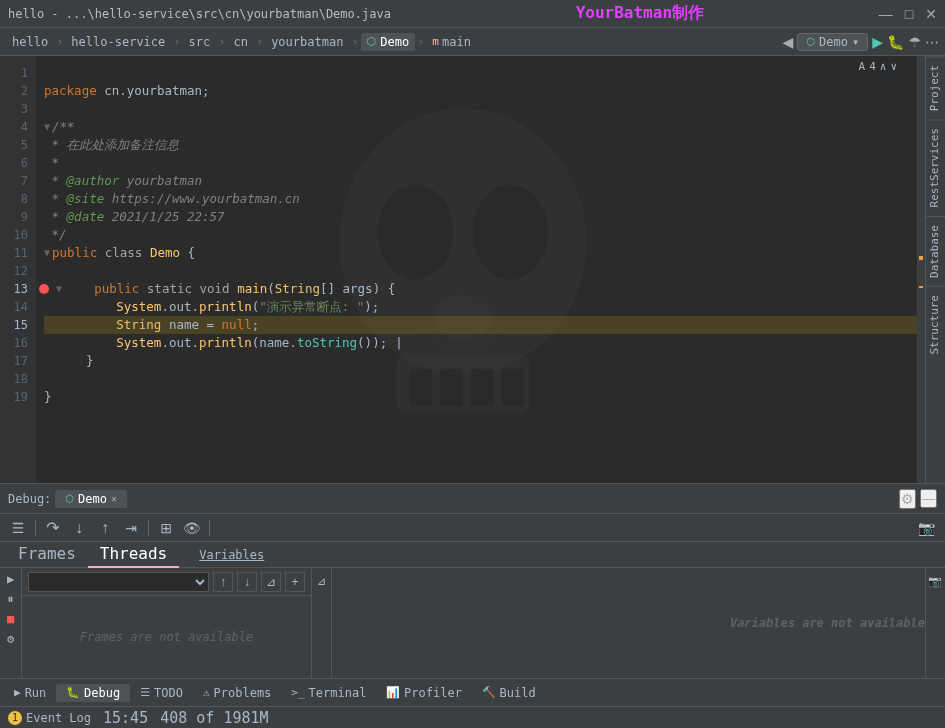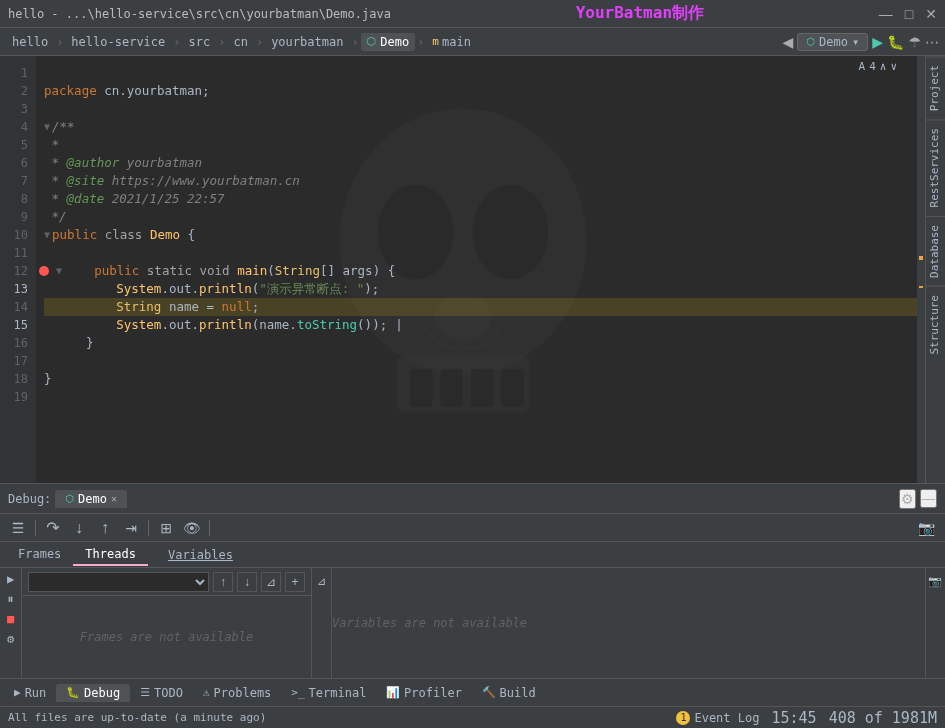--- a/index.html
+++ b/index.html
@@ -336,21 +336,21 @@
       display: flex;
       align-items: center;
       padding: 0 6px;
       border-bottom: 1px solid #555;
       gap: 0;
       background: #3c3f41;
       flex-shrink: 0;
     }
     .debug-subtab {
       padding: 3px 12px;
-      font-size: 12px;
+      font-size: 16px;
       color: #a9b7c6;
       cursor: pointer;
       border-bottom: 2px solid transparent;
     }
     .debug-subtab.active {
       color: #fff;
       border-bottom: 2px solid #f9a8d4;
     }
     .variables-label {
       margin-left: 20px;
@@ -408,21 +408,22 @@
       align-items: center;
       justify-content: center;
       color: #606366;
       font-size: 12px;
       font-style: italic;
     }
     .variables-panel {
       flex: 1;
       display: flex;
       align-items: center;
-      justify-content: flex-start;
+      justify-content: flex-end;
+      font-weight: bold;
     }
     .variables-empty {
       color: #606366;
       font-size: 12px;
       font-style: italic;
     }
 
     
     .bottom-tabs {
       height: 28px;
@@ -624,20 +625,23 @@
           <span class="kw">package</span><span class="pkg"> cn.yourbatman;</span>
         </div>
 
         <div class="code-line">&nbsp;</div>
 
         <div class="code-line">
           <span class="expand-arrow">▼</span>
           <span class="cmt">/**</span>
         </div>
 
+        <div class="code-line">
+          <span class="cmt"> * 在此处添加备注信息</span>
+        </div>
 
         <div class="code-line">
           <span class="cmt"> *</span>
         </div>
 
         <div class="code-line">
           <span class="cmt"> * </span><span class="cmt-tag">@author</span><span class="cmt"> yourbatman</span>
         </div>
 
         <div class="code-line">
@@ -811,21 +815,20 @@
     <span class="bottom-tab-icon">📊</span>
     <span>Profiler</span>
   </div>
   <div class="bottom-tab">
     <span class="bottom-tab-icon">🔨</span>
     <span>Build</span>
   </div>
 </div>
 
 <div class="status-bar">
-  <span class="status-text">All files are up-to-date (a minute ago)</span>
   <div class="status-right">
     <div class="event-log">
       <div class="event-log-badge">1</div>
       <span>Event Log</span>
     </div>
     <span class="status-item">15:45</span>
     <span class="status-item">408 of 1981M</span>
   </div>
 </div>
 

